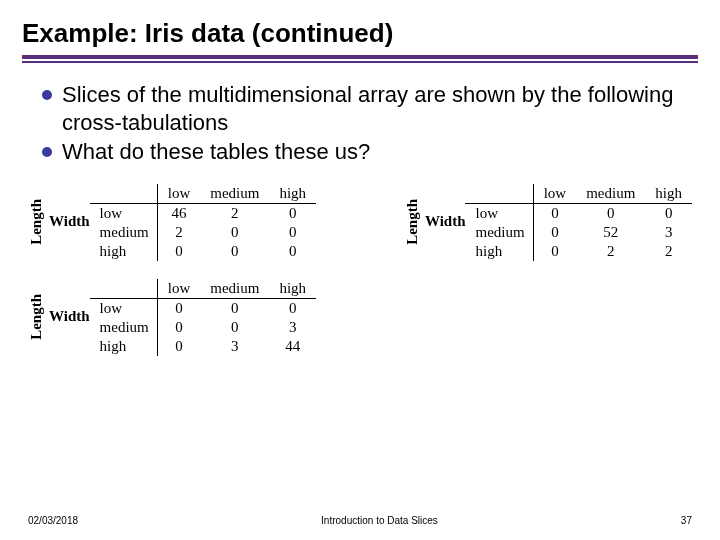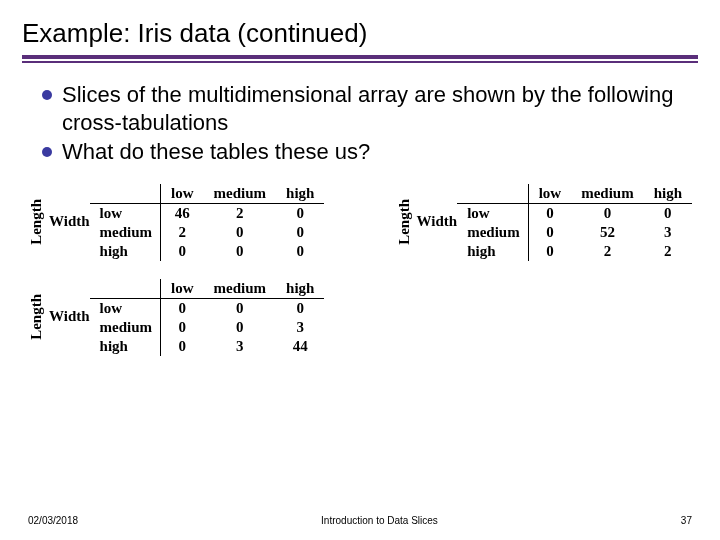--- a/index.html
+++ b/index.html
@@ -4,21 +4,21 @@
 <style>
   * { margin: 0; padding: 0; box-sizing: border-box; }
   body {
     width: 720px; height: 540px;
     background: #fff;
     font-family: Arial, Helvetica, sans-serif;
     position: relative;
     overflow: hidden;
   }
   .title {
-    font-weight: normal;
+    font-weight: bold;
     font-size: 26px;
     padding: 18px 0 6px 22px;
     color: #000;
   }
   .rule1 { height: 4px; background: #5a2e7a; margin: 0 22px; }
   .rule2 { height: 2px; background: #5a2e7a; margin: 2px 22px 0 22px; }
   .bullets {
     padding: 18px 20px 0 42px;
   }
   .bullet {
@@ -56,21 +56,21 @@
     margin-right: 4px;
   }
   .ct-inner { display: flex; align-items: center; }
   .top-label { font-weight: bold; font-size: 15px; margin-bottom: 2px; }
   table.cross {
     border-collapse: collapse;
   }
   table.cross th, table.cross td {
     padding: 1px 10px;
     text-align: center;
-    font-weight: bold;
+    font-weight: normal;
   }
   table.cross tr.hdr td {
     border-bottom: 1px solid #000;
   }
   table.cross td.rowhdr {
     border-right: 1px solid #000;
     text-align: left;
     padding-right: 8px;
   }
   table.cross tr.hdr td.corner {

